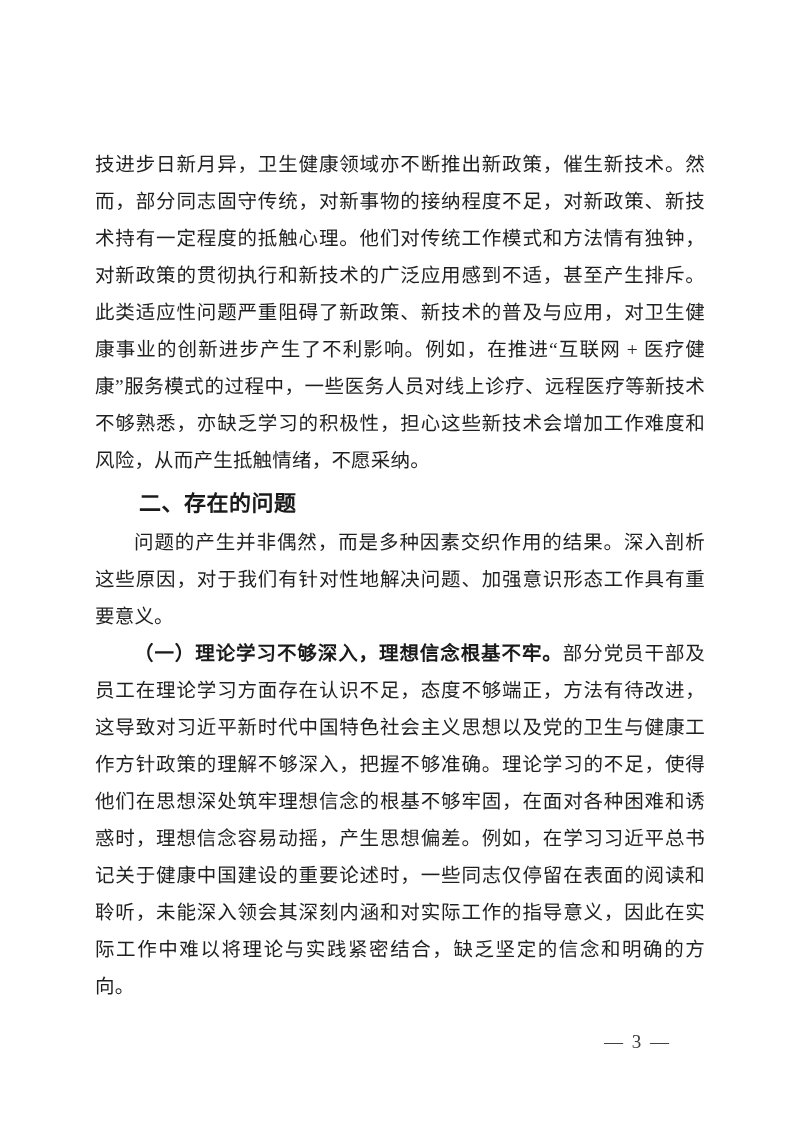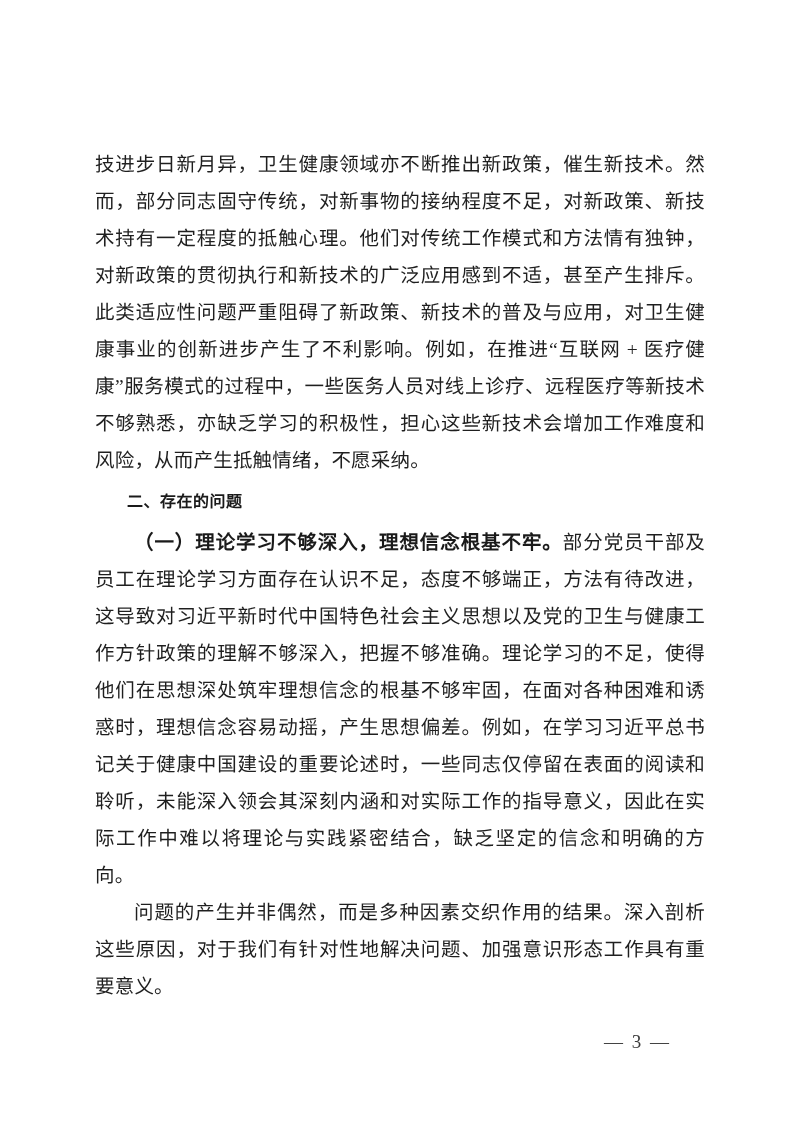--- a/index.html
+++ b/index.html
@@ -35,23 +35,23 @@
     letter-spacing: 0.2px;
   }
   .content p {
     margin: 0;
     padding: 0;
   }
   .para-indent {
     text-indent: 2em;
   }
   .section-heading {
-    font-family: Liberation Mono, monospace;
+    font-family: Liberation Serif, serif;
     font-weight: 700;
-    font-size: 16px;
+    font-size: 22px;
     line-height: 37px;
     margin: 6px 0 2px 0 !important;
     text-indent: 2em;
     letter-spacing: 0.5px;
     color: #1a1a1a;
   }
   .lead-bold {
     font-weight: 700;
     color: #1a1a1a;
   }
@@ -69,21 +69,21 @@
 </head>
 <body>
 
 <div class="page">
   <div class="content">
 
     <p><span>技进步日新月异，卫生健康领域亦不断推出新政策，催生新技术。然而，部分同志固守传统，对新事物的接纳程度不足，对新政策、新技术持有一定程度的抵触心理。他们对传统工作模式和方法情有独钟，对新政策的贯彻执行和新技术的广泛应用感到不适，甚至产生排斥。此类适应性问题严重阻碍了新政策、新技术的普及与应用，对卫生健康事业的创新进步产生了不利影响。例如，在推进“互联网 + 医疗健康”服务模式的过程中，一些医务人员对线上诊疗、远程医疗等新技术不够熟悉，亦缺乏学习的积极性，担心这些新技术会增加工作难度和风险，从而产生抵触情绪，不愿采纳。</span></p>
 
     <p class="section-heading">二、存在的问题</p>
 
+    <p class="para-indent">问题的产生并非偶然，而是多种因素交织作用的结果。深入剖析这些原因，对于我们有针对性地解决问题、加强意识形态工作具有重要意义。</p>
+
     <p class="para-indent"><span class="lead-bold">（一）理论学习不够深入，理想信念根基不牢。</span><span>部分党员干部及员工在理论学习方面存在认识不足，态度不够端正，方法有待改进，这导致对习近平新时代中国特色社会主义思想以及党的卫生与健康工作方针政策的理解不够深入，把握不够准确。理论学习的不足，使得他们在思想深处筑牢理想信念的根基不够牢固，在面对各种困难和诱惑时，理想信念容易动摇，产生思想偏差。例如，在学习习近平总书记关于健康中国建设的重要论述时，一些同志仅停留在表面的阅读和聆听，未能深入领会其深刻内涵和对实际工作的指导意义，因此在实际工作中难以将理论与实践紧密结合，缺乏坚定的信念和明确的方向。</span></p>
-
-    <p class="para-indent">问题的产生并非偶然，而是多种因素交织作用的结果。深入剖析这些原因，对于我们有针对性地解决问题、加强意识形态工作具有重要意义。</p>
 
 
   </div>
 
   <div class="page-number">— 3 —</div>
 </div>
 
 </body></html>

